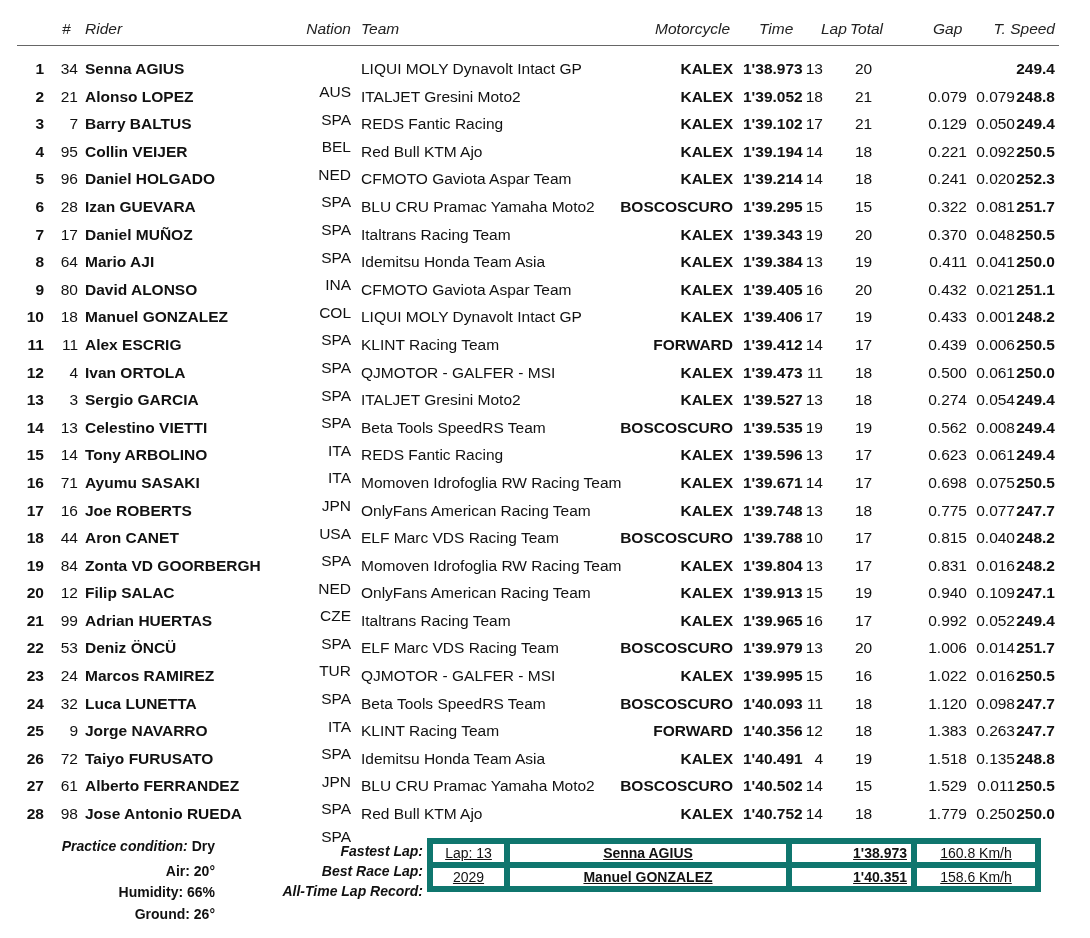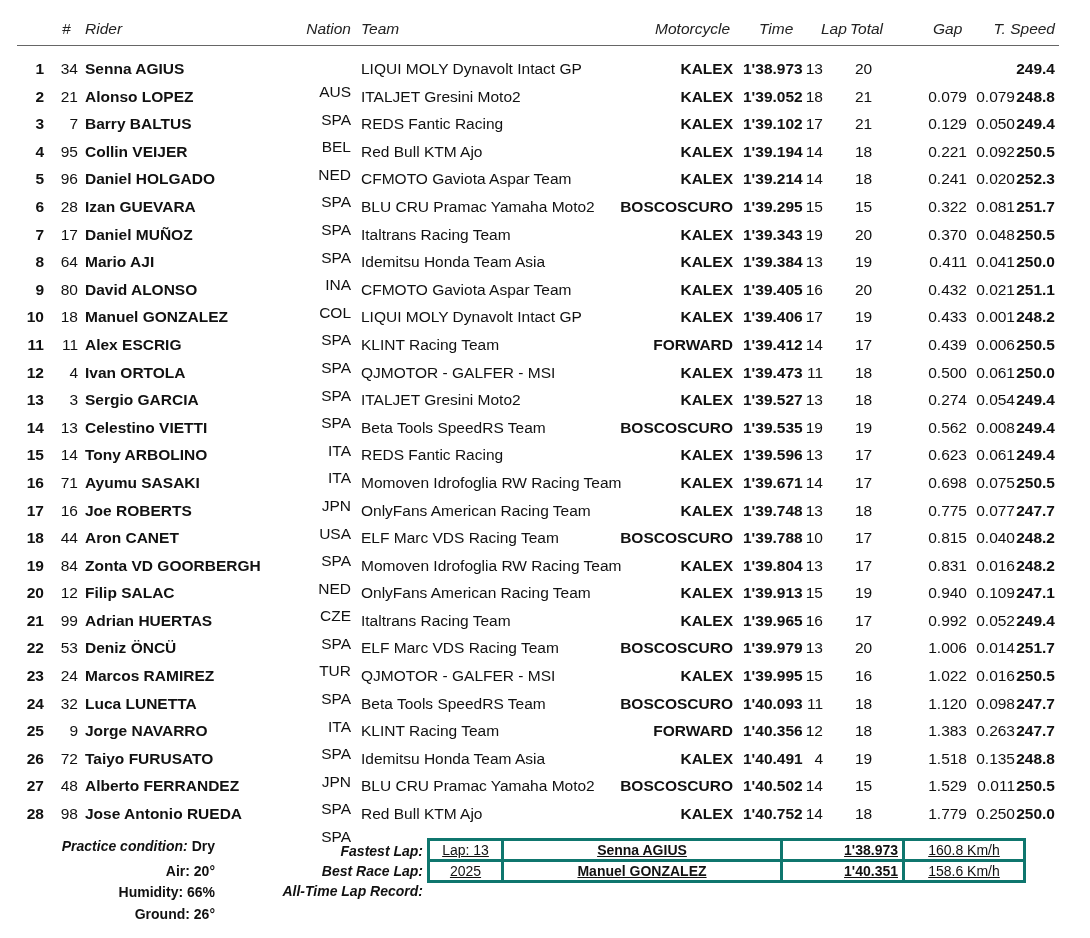--- a/index.html
+++ b/index.html
@@ -22,21 +22,21 @@
   .gap1 { right:123px; text-align:right; }
   .gap2 { right:75px; text-align:right; }
   .speed { right:35px; text-align:center; font-weight:bold; }
   .footer-left { position:absolute; left:0; top:838px; width:215px; }
   .fl { position:absolute; right:0; white-space:nowrap; font-weight:bold; font-size:14px; }
   .fl .it { font-style:italic; }
   .fl .big { font-size:14px; font-style:normal; }
   .rec-labels { position:absolute; left:250px; top:843px; width:173px; }
   .rl { position:absolute; right:0; white-space:nowrap; font-weight:bold; font-style:italic; font-size:14px; }
   table.rec { position:absolute; left:427px; top:838px; border-collapse:collapse; font-size:14px; }
-  table.rec td { border:3px solid #0f766e; height:18px; padding:0 4px; line-height:18px; white-space:nowrap; }
+  table.rec td { border:6px solid #0f766e; height:18px; padding:0 4px; line-height:18px; white-space:nowrap; }
   table.rec td.c1 { width:63px; text-align:center; }
   table.rec td.c2 { width:268px; text-align:center; font-weight:bold; }
   table.rec td.c3 { width:111px; text-align:right; font-weight:bold; }
   table.rec td.c4 { width:110px; text-align:center; }
   table.rec td span { text-decoration:underline; }
 </style>
 </head>
 <body>
 
 <div class="hdr">
@@ -413,21 +413,21 @@
       <span class="moto">KALEX</span>
       <span class="time">1'40.491</span>
       <span class="lap">4</span>
       <span class="total">19</span>
       <span class="gap1">1.518</span>
       <span class="gap2">0.135</span>
       <span class="speed">248.8</span>
     </div>
     <div class="row">
       <span class="pos">27</span>
-      <span class="num">48</span>
+      <span class="num">61</span>
       <span class="rider">Alberto FERRANDEZ</span>
       <span class="nation">SPA</span>
       <span class="team">BLU CRU Pramac Yamaha Moto2</span>
       <span class="moto">BOSCOSCURO</span>
       <span class="time">1'40.502</span>
       <span class="lap">14</span>
       <span class="total">15</span>
       <span class="gap1">1.529</span>
       <span class="gap2">0.011</span>
       <span class="speed">250.5</span>
@@ -466,19 +466,19 @@
 
 <table class="rec">
   <tbody>
       <tr>
     <td class="c1"><span>Lap: 13</span></td>
     <td class="c2"><span>Senna AGIUS</span></td>
     <td class="c3"><span>1'38.973</span></td>
     <td class="c4"><span>160.8 Km/h</span></td>
   </tr>
   <tr>
-    <td class="c1"><span>2025</span></td>
+    <td class="c1"><span>2029</span></td>
     <td class="c2"><span>Manuel GONZALEZ</span></td>
     <td class="c3"><span>1'40.351</span></td>
     <td class="c4"><span>158.6 Km/h</span></td>
   </tr>
 </tbody>
   </table>
 
 </body></html>

